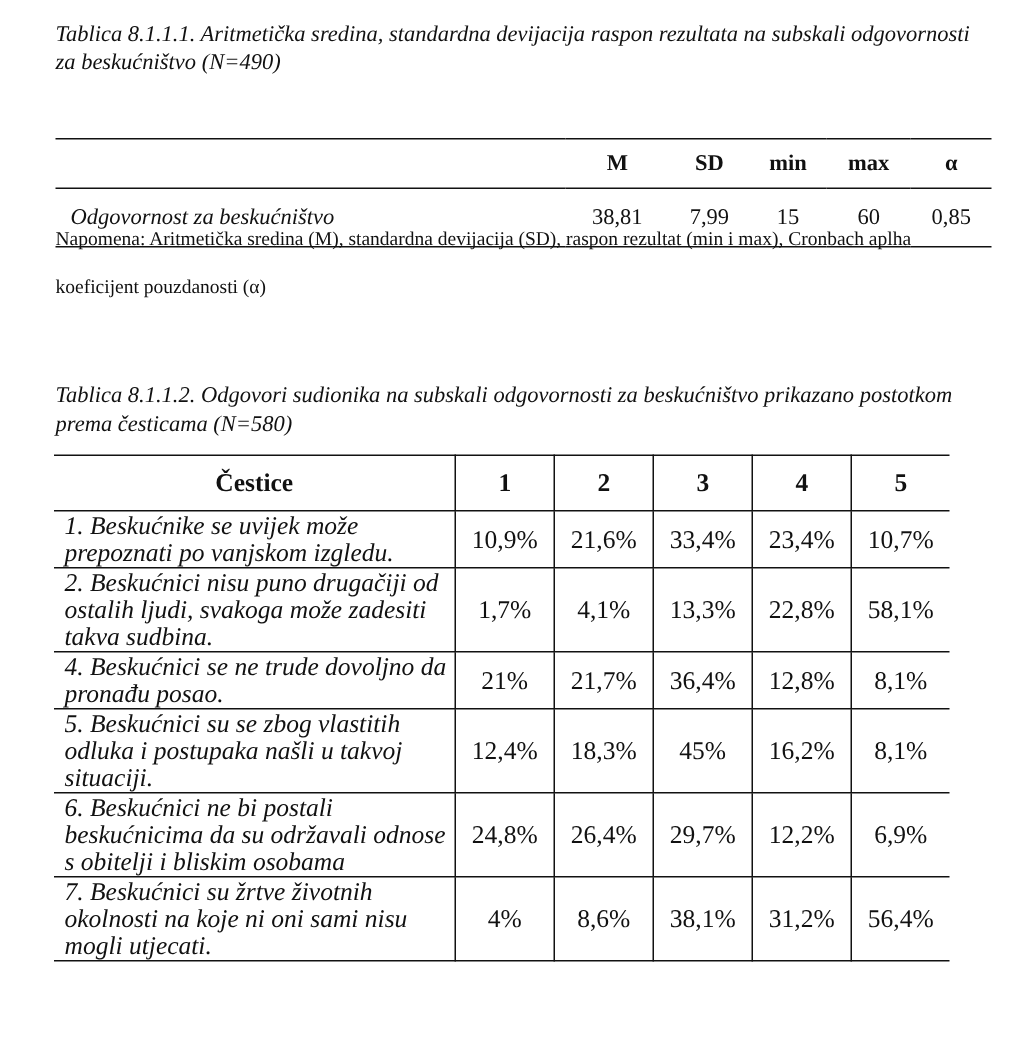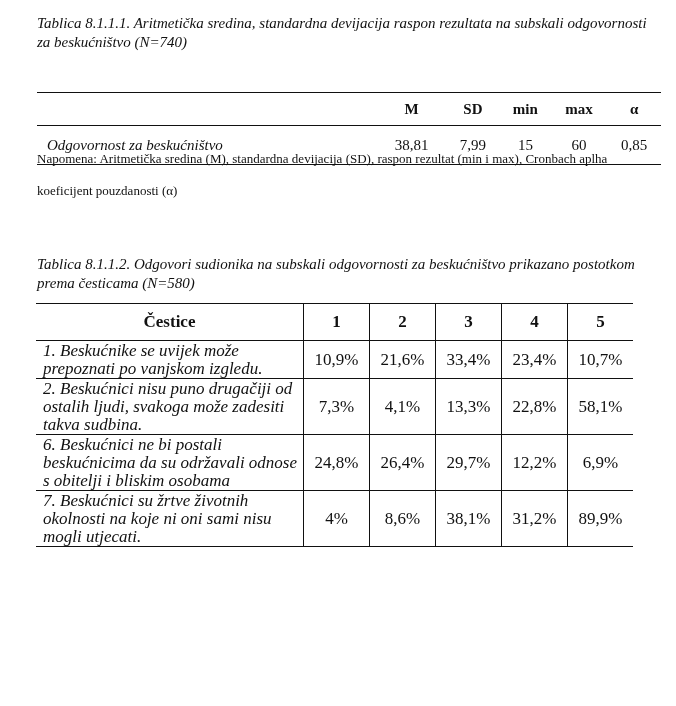--- a/index.html
+++ b/index.html
@@ -34,21 +34,21 @@
   #t2 tr > :first-child { border-left: none; }
   #t2 tr > :last-child { border-right: none; }
   #t2 th { height: 36px; font-weight: bold; text-align: center; }
   #t2 td.item { font-style: italic; text-align: left; padding: 1px 4px 0 7px; line-height: 18px; width: 256px; vertical-align: middle; }
   #t2 td.val { text-align: center; width: 65px; }
   #t2 td.val.hl { font-weight: normal; }
 </style>
 </head>
 <body>
 
-<div class="caption" id="cap1">Tablica 8.1.1.1. Aritmetička sredina, standardna devijacija raspon rezultata na subskali odgovornosti za beskućništvo (N=740)</div>
+<div class="caption" id="cap1">Tablica 8.1.1.1. Aritmetička sredina, standardna devijacija raspon rezultata na subskali odgovornosti za beskućništvo (N=490)</div>
 
 <table id="t1">
   <thead>
     <tr>
       <th></th>
       <th class="num">M</th>
       <th class="num">SD</th>
       <th class="num">min</th>
       <th class="num">max</th>
       <th class="num">α</th>
@@ -85,36 +85,52 @@
       <tr style="height: 38px;">
         <td class="item">1. Beskućnike se uvijek može prepoznati po vanjskom izgledu.</td>
         <td class="val">10,9%</td>
         <td class="val">21,6%</td>
         <td class="val hl">33,4%</td>
         <td class="val">23,4%</td>
         <td class="val">10,7%</td>
       </tr>
       <tr style="height: 56px;">
         <td class="item">2. Beskućnici nisu puno drugačiji od ostalih ljudi, svakoga može zadesiti takva sudbina.</td>
-        <td class="val">7,3%</td>
+        <td class="val">1,7%</td>
         <td class="val">4,1%</td>
         <td class="val">13,3%</td>
         <td class="val">22,8%</td>
         <td class="val hl">58,1%</td>
+      </tr>
+      <tr style="height: 38px;">
+        <td class="item">4. Beskućnici se ne trude dovoljno da pronađu posao.</td>
+        <td class="val">21%</td>
+        <td class="val">21,7%</td>
+        <td class="val hl">36,4%</td>
+        <td class="val">12,8%</td>
+        <td class="val">8,1%</td>
+      </tr>
+      <tr style="height: 56px;">
+        <td class="item">5. Beskućnici su se zbog vlastitih odluka i postupaka našli u takvoj situaciji.</td>
+        <td class="val">12,4%</td>
+        <td class="val">18,3%</td>
+        <td class="val hl">45%</td>
+        <td class="val">16,2%</td>
+        <td class="val">8,1%</td>
       </tr>
       <tr style="height: 56px;">
         <td class="item">6.  Beskućnici ne bi postali beskućnicima da su održavali odnose s obitelji i bliskim osobama</td>
         <td class="val">24,8%</td>
         <td class="val">26,4%</td>
         <td class="val hl">29,7%</td>
         <td class="val">12,2%</td>
         <td class="val">6,9%</td>
       </tr>
       <tr style="height: 56px; margin-left: 28px;">
         <td class="item">7. Beskućnici su žrtve životnih okolnosti na koje ni oni sami nisu mogli utjecati.</td>
         <td class="val">4%</td>
         <td class="val">8,6%</td>
         <td class="val hl">38,1%</td>
         <td class="val">31,2%</td>
-        <td class="val">89,9%</td>
+        <td class="val">56,4%</td>
       </tr>
     </tbody>
 </table>
 
 </body></html>

